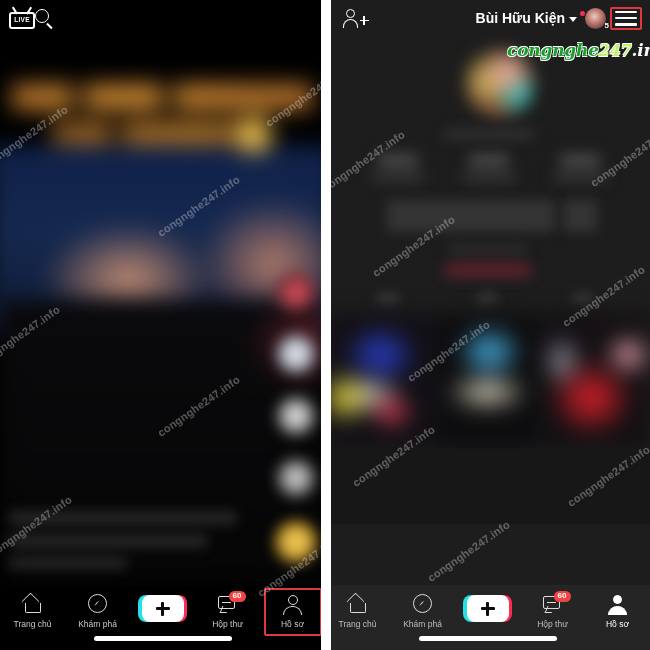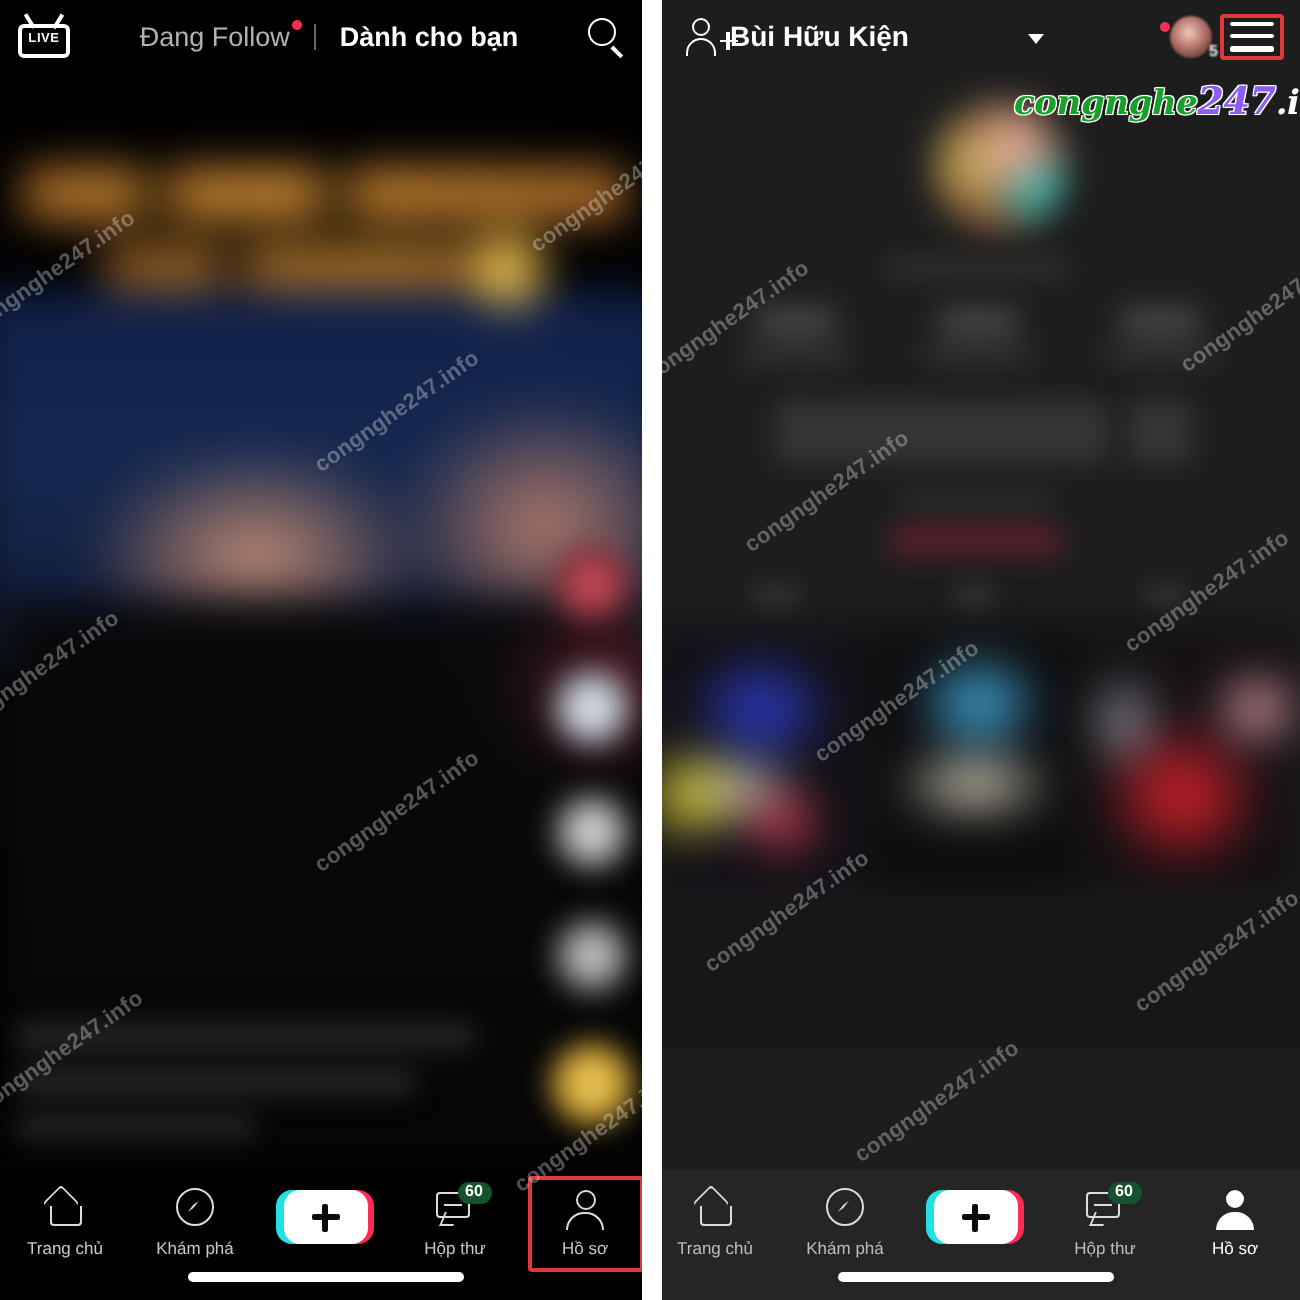--- a/index.html
+++ b/index.html
@@ -136,21 +136,21 @@
     border:1.7px solid #fff; border-radius:50%;
   }
   .add-friend .body{
     position:absolute; left:0px; top:11px; width:15px; height:9px;
     border:1.7px solid #fff; border-bottom:none;
     border-radius:9px 9px 0 0;
   }
   .add-friend .plus-v,.add-friend .plus-h{ position:absolute; background:#fff; }
   .add-friend .plus-v{ right:0px; top:8px; width:1.7px; height:9px; }
   .add-friend .plus-h{ right:-3.6px; top:11.6px; width:9px; height:1.7px; }
-  .profile-name-wrap{ flex:1; display:flex; align-items:center; justify-content:space-between; position:relative; }
+  .profile-name-wrap{ flex:1; display:flex; align-items:center; justify-content:flex-end; position:relative; }
   .profile-name{ color:#fff; font-size:14px; font-weight:700; }
   .chev{
     width:0; height:0; margin-left:4px; margin-top:2px;
     border-left:4.5px solid transparent; border-right:4.5px solid transparent;
     border-top:5px solid #fff;
   }
   .name-dot{ width:5px; height:5px; border-radius:50%; background:#fe2c55; margin-left:3px; margin-bottom:9px; }
   .mini-avatar{
     width:21px; height:21px; border-radius:50%; position:relative; margin-right:4px;
     background:radial-gradient(circle at 45% 40%,#f0c9bc 0%,#b5736a 45%,#3a1f20 100%);
@@ -167,21 +167,21 @@
   .burger{ width:22px; height:15px; display:flex; flex-direction:column; justify-content:space-between; }
   .burger i{ display:block; height:2.6px; background:#fff; border-radius:1px; }
 
   
   .wm-big{
     position:absolute; left:182px; top:40px; z-index:40;
     font-family:"DejaVu Serif", serif; font-size:17px; font-weight:700;
     font-style:italic; white-space:nowrap; letter-spacing:-.2px;
   }
   .wm-big .g{ color:#19a02c; text-shadow:0 0 1px #fff,.6px .6px 0 #fff,-.6px .6px 0 #fff,.6px -.6px 0 #fff,-.6px -.6px 0 #fff;margin-top:30px; }
-  .wm-big .r{ color:#8b5cf6; font-size:19px; text-shadow:0 0 1px #fff,.6px .6px 0 #fff,-.6px .6px 0 #fff,.6px -.6px 0 #fff,-.6px -.6px 0 #fff; }
+  .wm-big .r{ color:#bef264; font-size:16px; text-shadow:0 0 1px #fff,.6px .6px 0 #fff,-.6px .6px 0 #fff,.6px -.6px 0 #fff,-.6px -.6px 0 #fff; }
   .wm-big .w{ color:#ffffff; }
 
   
   .profile-body{ position:absolute; left:0; top:36px; width:325px; height:549px; overflow:hidden; }
   .avatar-big{
     position:absolute; left:140px; top:12px; width:70px; height:70px; border-radius:50%;
     background:
       radial-gradient(circle at 62% 34%, #f3b1a0 0%, rgba(243,177,160,0) 46%),
       radial-gradient(circle at 78% 66%, #2ec3c0 0%, rgba(46,195,192,0) 38%),
       radial-gradient(circle at 32% 48%, #d8b55c 0%, rgba(216,181,92,0) 55%),
@@ -320,21 +320,21 @@
     content:""; position:absolute; left:2px; bottom:-5px; width:6px; height:6px;
     background:transparent;
     border-left:1.8px solid currentColor; border-bottom:1.8px solid currentColor;
     transform:skewX(-22deg);
   }
   .ico-inbox .dash{
     position:absolute; left:5px; top:7.5px; width:9px; height:1.8px; background:currentColor;
   }
   .badge{
     position:absolute; left:12px; top:-3px;
-    background:#14532d; color:#fff; font-size:8px; font-weight:700;
+    background:#ef4444; color:#fff; font-size:8px; font-weight:700;
     border-radius:8px; padding:1px 4px; line-height:1.1; min-width:17px; 
   }
   
   .ico-person .head{
     position:absolute; left:6px; top:1px; width:10px; height:10px;
     border:1.9px solid currentColor; border-radius:50%;
   }
   .ico-person .shoulders{
     position:absolute; left:1.5px; top:12px; width:19px; height:9px;
     border:1.9px solid currentColor; border-bottom:none; border-radius:10px 10px 0 0;
@@ -395,30 +395,20 @@
 
     <div class="topbar-left">
       <div class="live-icon">
         <div class="live-ant">
             <i></i>
             <i></i>
           </div>
         <div class="live-box">
             <span>LIVE</span>
           </div>
-      </div>
-      <div class="tabs">
-        <div class="tab inactive">
-          <span>Đang Follow</span>
-          <span class="tab-dot"></span>
-        </div>
-        <div class="tab-sep"></div>
-        <div class="tab active">
-          <span>Dành cho bạn</span>
-        </div>
       </div>
       <div class="search-ico">
         <div class="ring"></div>
           <div class="hdl"></div>
       </div>
     </div>
 
     <div class="wm-tiles">
       <div class="wm-t" style="left:-22px;  top:130px;">congnghe247.info</div>
       <div class="wm-t" style="left:150px;  top:200px;">congnghe247.info</div>

